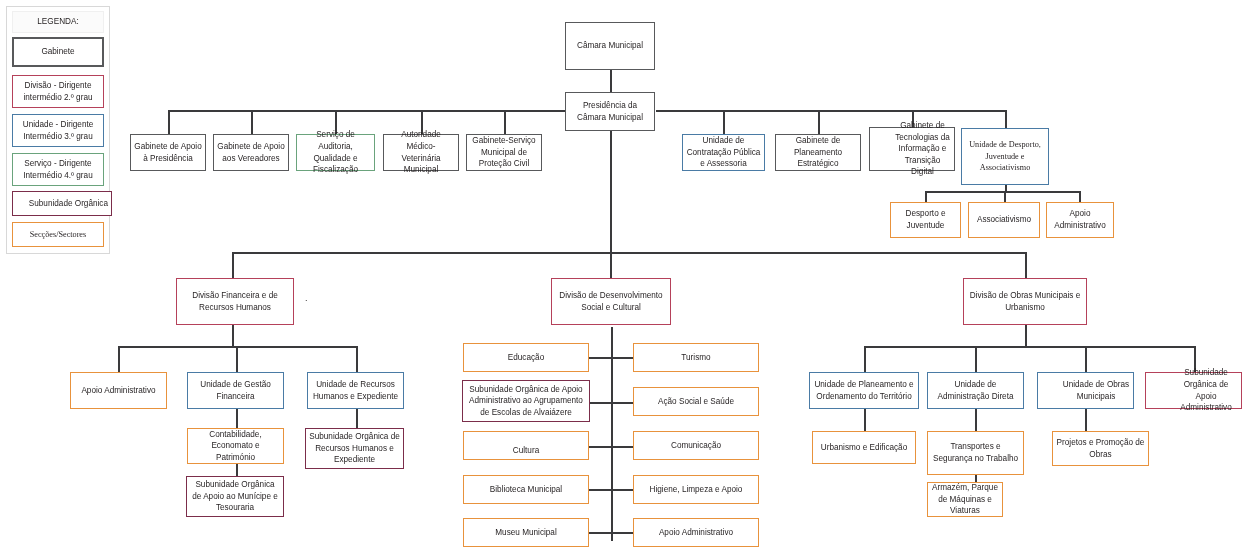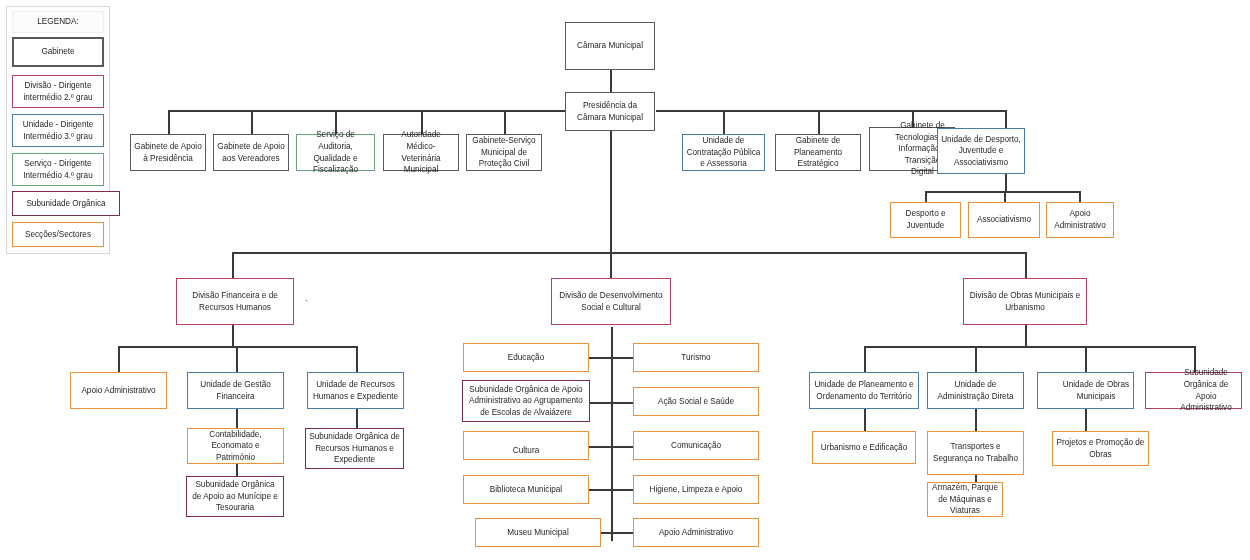--- a/index.html
+++ b/index.html
@@ -90,25 +90,25 @@
   </div>
 
   <div class="node t-unidade" style="left:12px; top:114px; width:92px; height:33px;">
     <span>Unidade - Dirigente Intermédio 3.º grau</span>
   </div>
 
   <div class="node t-servico" style="left:12px; top:153px; width:92px; height:33px;">
     <span>Serviço - Dirigente Intermédio 4.º grau</span>
   </div>
 
-  <div class="node t-subunidade" style="left:12px; top:191px; width:108px; height:25px;">
+  <div class="node t-subunidade" style="left:12px; top:191px; width:100px; height:25px;justify-content:flex-end;">
     <span>Subunidade Orgânica</span>
   </div>
 
-  <div class="node t-seccao" style="left:12px; top:222px; width:92px; height:25px;">
+  <div class="node t-seccao" style="left:12px; top:222px; width:92px; height:25px;font-family:Liberation Serif, serif;">
     <span>Secções/Sectores</span>
   </div>
 
   <div class="line vline" style="left:610px; top:70px; height:24px;"></div>
 
   <div class="line hline" style="left:168px; top:110px; width:397px;"></div>
   <div class="line hline" style="left:656px; top:110px; width:350px;"></div>
 
   <div class="line vline" style="left:168px; top:110px; height:24px;"></div>
   <div class="line vline" style="left:251px; top:110px; height:24px;"></div>
@@ -195,21 +195,21 @@
   </div>
 
   <div class="node t-gabinete" style="left:775px; top:134px; width:86px; height:37px;">
     <span>Gabinete de Planeamento Estratégico</span>
   </div>
 
   <div class="node t-gabinete" style="left:869px; top:127px; width:86px; height:44px;padding-left:24px;">
     <span>Gabinete de Tecnologias da Informação e Transição Digital</span>
   </div>
 
-  <div class="node t-unidade" style="left:937px; top:128px; width:88px; height:46px;">
+  <div class="node t-unidade" style="left:961px; top:128px; width:88px; height:57px;font-family:Liberation Serif, serif;">
     <span>Unidade de Desporto, Juventude e Associativismo</span>
   </div>
 
   <div class="node t-seccao" style="left:890px; top:202px; width:71px; height:36px;">
     <span>Desporto e Juventude</span>
   </div>
 
   <div class="node t-seccao" style="left:968px; top:202px; width:72px; height:36px;">
     <span>Associativismo</span>
   </div>
@@ -267,21 +267,21 @@
   </div>
 
   <div class="node t-seccao" style="left:463px; top:431px; width:126px; height:29px;align-items:flex-end;">
     <span>Cultura</span>
   </div>
 
   <div class="node t-seccao" style="left:463px; top:475px; width:126px; height:29px;">
     <span>Biblioteca Municipal</span>
   </div>
 
-  <div class="node t-seccao" style="left:463px; top:518px; width:126px; height:29px;margin-left:12px;">
+  <div class="node t-seccao" style="left:463px; top:518px; width:126px; height:29px;">
     <span>Museu Municipal</span>
   </div>
 
   <div class="node t-seccao" style="left:633px; top:343px; width:126px; height:29px;">
     <span>Turismo</span>
   </div>
 
   <div class="node t-seccao" style="left:633px; top:387px; width:126px; height:29px;">
     <span>Ação Social e Saúde</span>
   </div>

